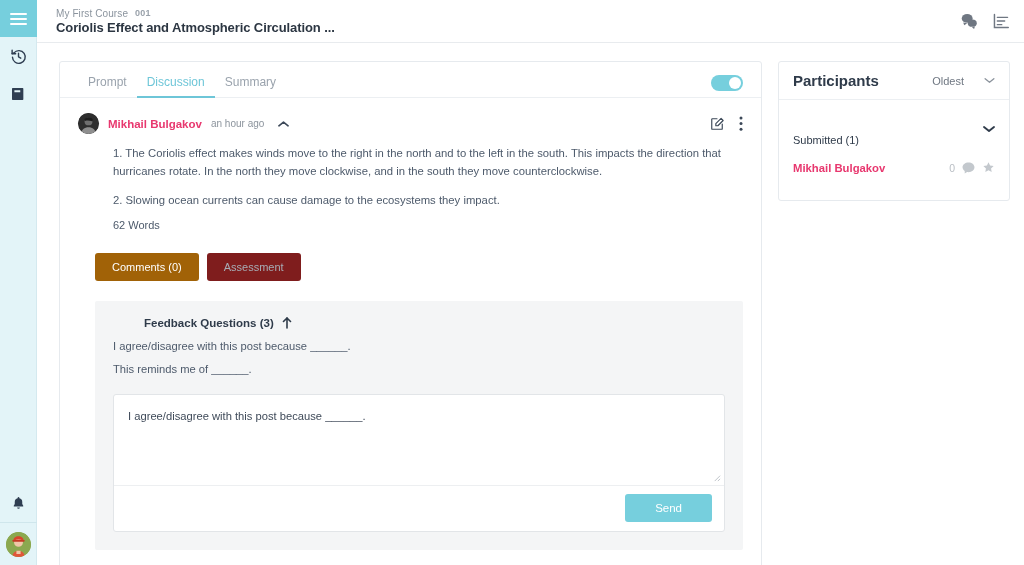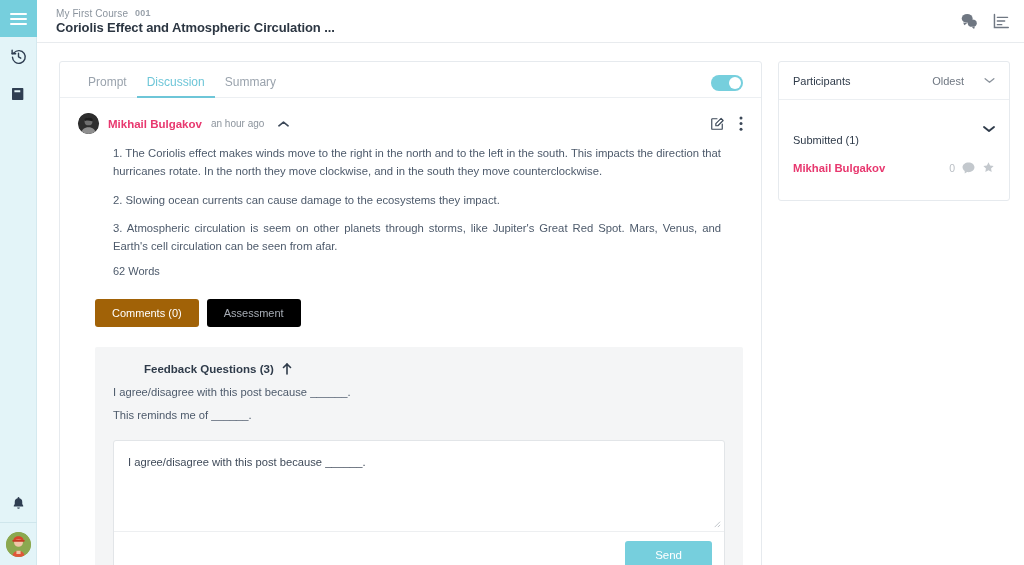--- a/index.html
+++ b/index.html
@@ -113,21 +113,21 @@
     margin: 0 0 10px 0; text-align: justify; max-width: 608px;
   }
   .wordcount { font-size: 11px; color: #4d5a6b; margin: 6px 0 0 0; }
 
   .btn-row { display: flex; gap: 8px; padding: 22px 0 0 35px; }
   .pill {
     border: none; border-radius: 3px; font-size: 11px; cursor: pointer;
     padding: 8px 17px; font-family: "Liberation Sans", sans-serif;
   }
   .pill.primary { background: #a16207; color: #ffffff; }
-  .pill.muted { background: #000000; color: #a7adb5; }
+  .pill.muted { background: #7f1d1d; color: #a7adb5; }
 
   
   .feedback {
     margin: 20px 18px 0 35px; background: #f4f5f6;
     border-radius: 2px; padding: 16px 18px 18px 18px;
   }
   .fb-title-row { display: flex; align-items: center; gap: 8px; }
   .fb-title { font-size: 11.5px; font-weight: bold; color: #2f3b4a; padding-left: 31px; }
   .fb-arrow { cursor: pointer; color: #2f3b4a; display: flex; }
   .fb-q { font-size: 11.2px; color: #4d5a6b; margin-top: 11px; }
@@ -160,21 +160,21 @@
   
   .right-col { padding: 18px 20px 0 16px; flex: 1 1 auto; }
   .panel {
     background: #ffffff; border: 1px solid #e6eaee; border-radius: 3px;
     width: 232px;
   }
   .panel-head {
     height: 38px; display: flex; align-items: center; padding: 0 14px;
     border-bottom: 1px solid #eceff2;
   }
-  .panel-title { font-size: 11px; font-weight: normal; color: #2f3b4a; }
+  .panel-title { font-size: 15px; font-weight: bold; color: #2f3b4a; }
   .sort-label { margin-left: auto; font-size: 11px; color: #6f7782; cursor: pointer; }
   .sort-chev { margin-left: 20px; cursor: pointer; color: #8b939c; display: flex; }
   .panel-body { padding: 12px 14px 22px 14px; min-height: 100px; }
   .group-row { display: flex; align-items: center; }
   .group-label { font-size: 11px; font-weight: normal; color: #2f3b4a; margin-top: 22px; }
   .group-chev { margin-left: auto; cursor: pointer; color: #2f3b4a; display: flex; }
   .p-row { display: flex; align-items: center; margin-top: 15px; }
   .p-name { font-size: 11.3px; font-weight: bold; color: #e8386f; cursor: pointer; }
   .p-meta { margin-left: auto; display: flex; align-items: center; gap: 7px; }
   .p-count { font-size: 10.5px; color: #b9bec4; }
@@ -305,21 +305,20 @@
                     <circle cx="2" cy="8" r="1.6"></circle>
                     <circle cx="2" cy="14" r="1.6"></circle>
                   </svg>
                 </span>
               </div>
             </div>
 
             <div class="post-body">
               <p class="para">1. The Coriolis effect makes winds move to the right in the north and to the left in the south. This impacts the direction that hurricanes rotate. In the north they move clockwise, and in the south they move counterclockwise.</p>
               <p class="para">2. Slowing ocean currents can cause damage to the ecosystems they impact.</p>
-              <p class="para">3. Atmospheric circulation is seem on other planets through storms, like Jupiter's Great Red Spot. Mars, Venus, and Earth's cell circulation can be seen from afar.</p>
               <p class="wordcount">62 Words</p>
             </div>
           </div>
 
           <div class="btn-row">
             <button class="pill primary">Comments (0)</button>
             <button class="pill muted">Assessment</button>
           </div>
 
           <div class="feedback">

